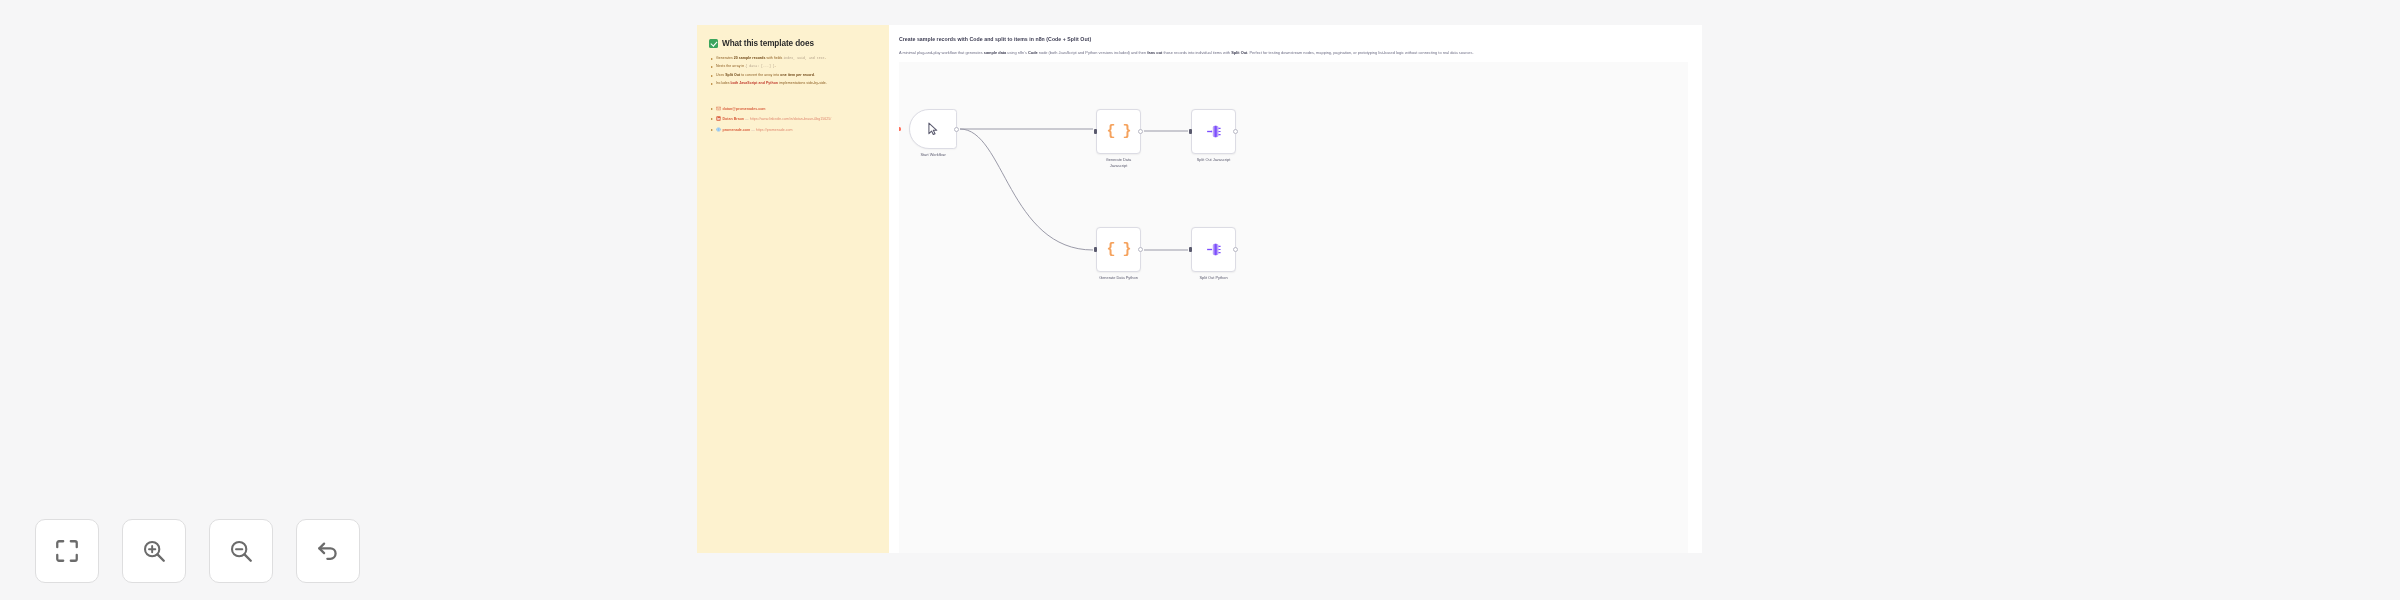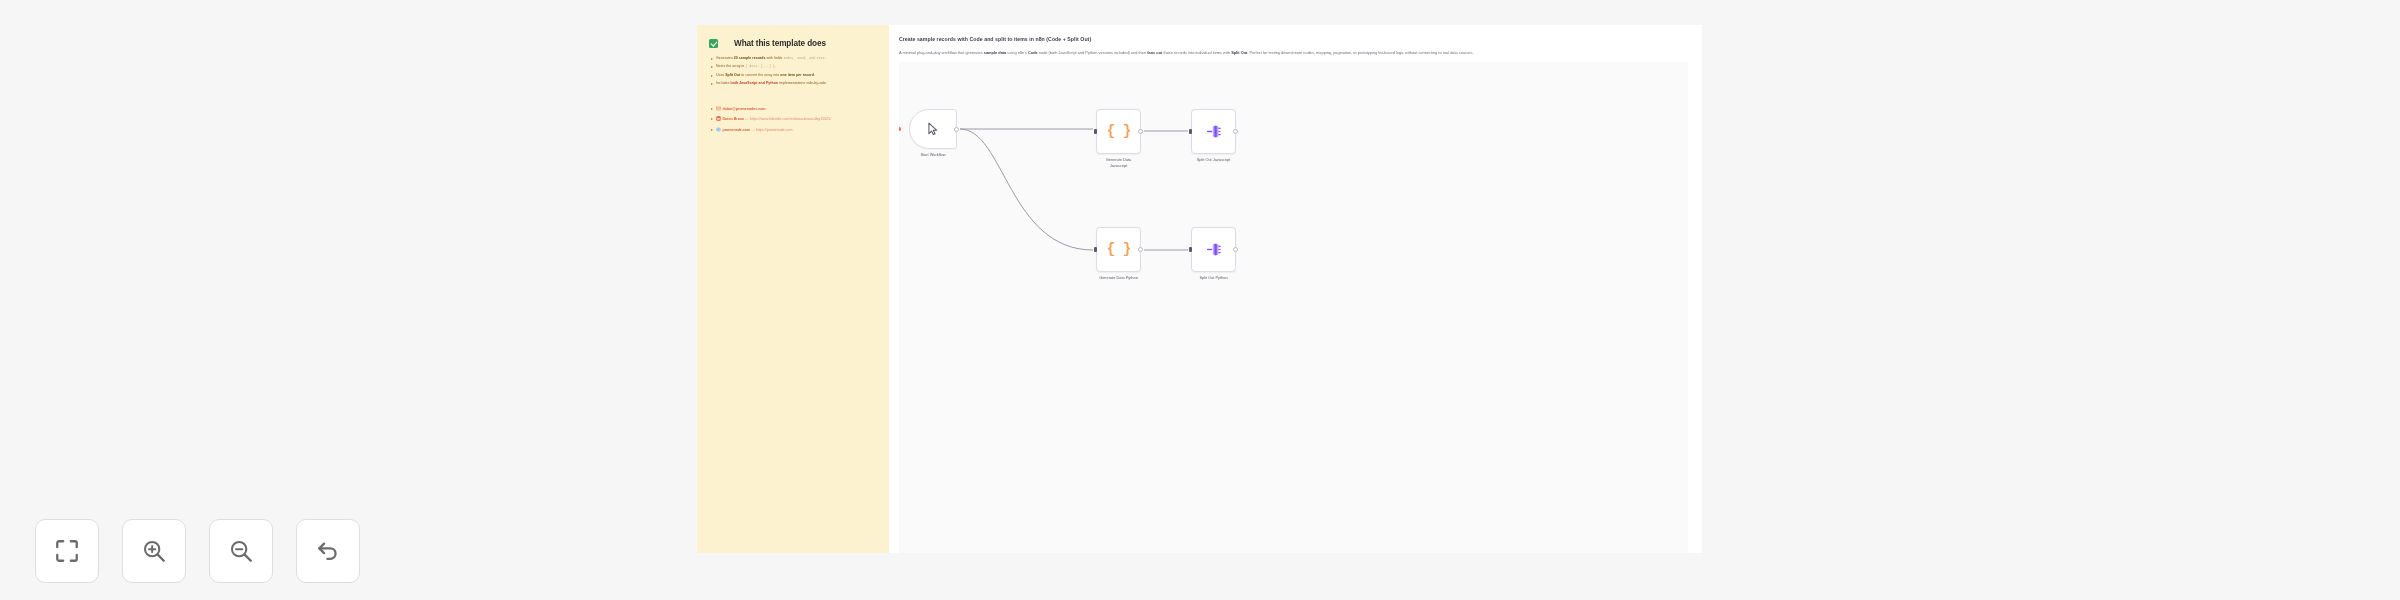--- a/index.html
+++ b/index.html
@@ -37,21 +37,21 @@
     width: 192px;
     flex: 0 0 192px;
     background: #fdf2cf;
     padding: 14px 10px 10px 12px;
     overflow: hidden;
   }
 
   .sb-heading {
     display: flex;
     align-items: center;
-    gap: 16px;
+    gap: 4px;
     margin-bottom: 8px;
   }
   .sb-check {
     width: 9px;
     height: 9px;
     flex: 0 0 9px;
     background: #3ba55d;
     border-radius: 1.5px;
     position: relative;
   }

